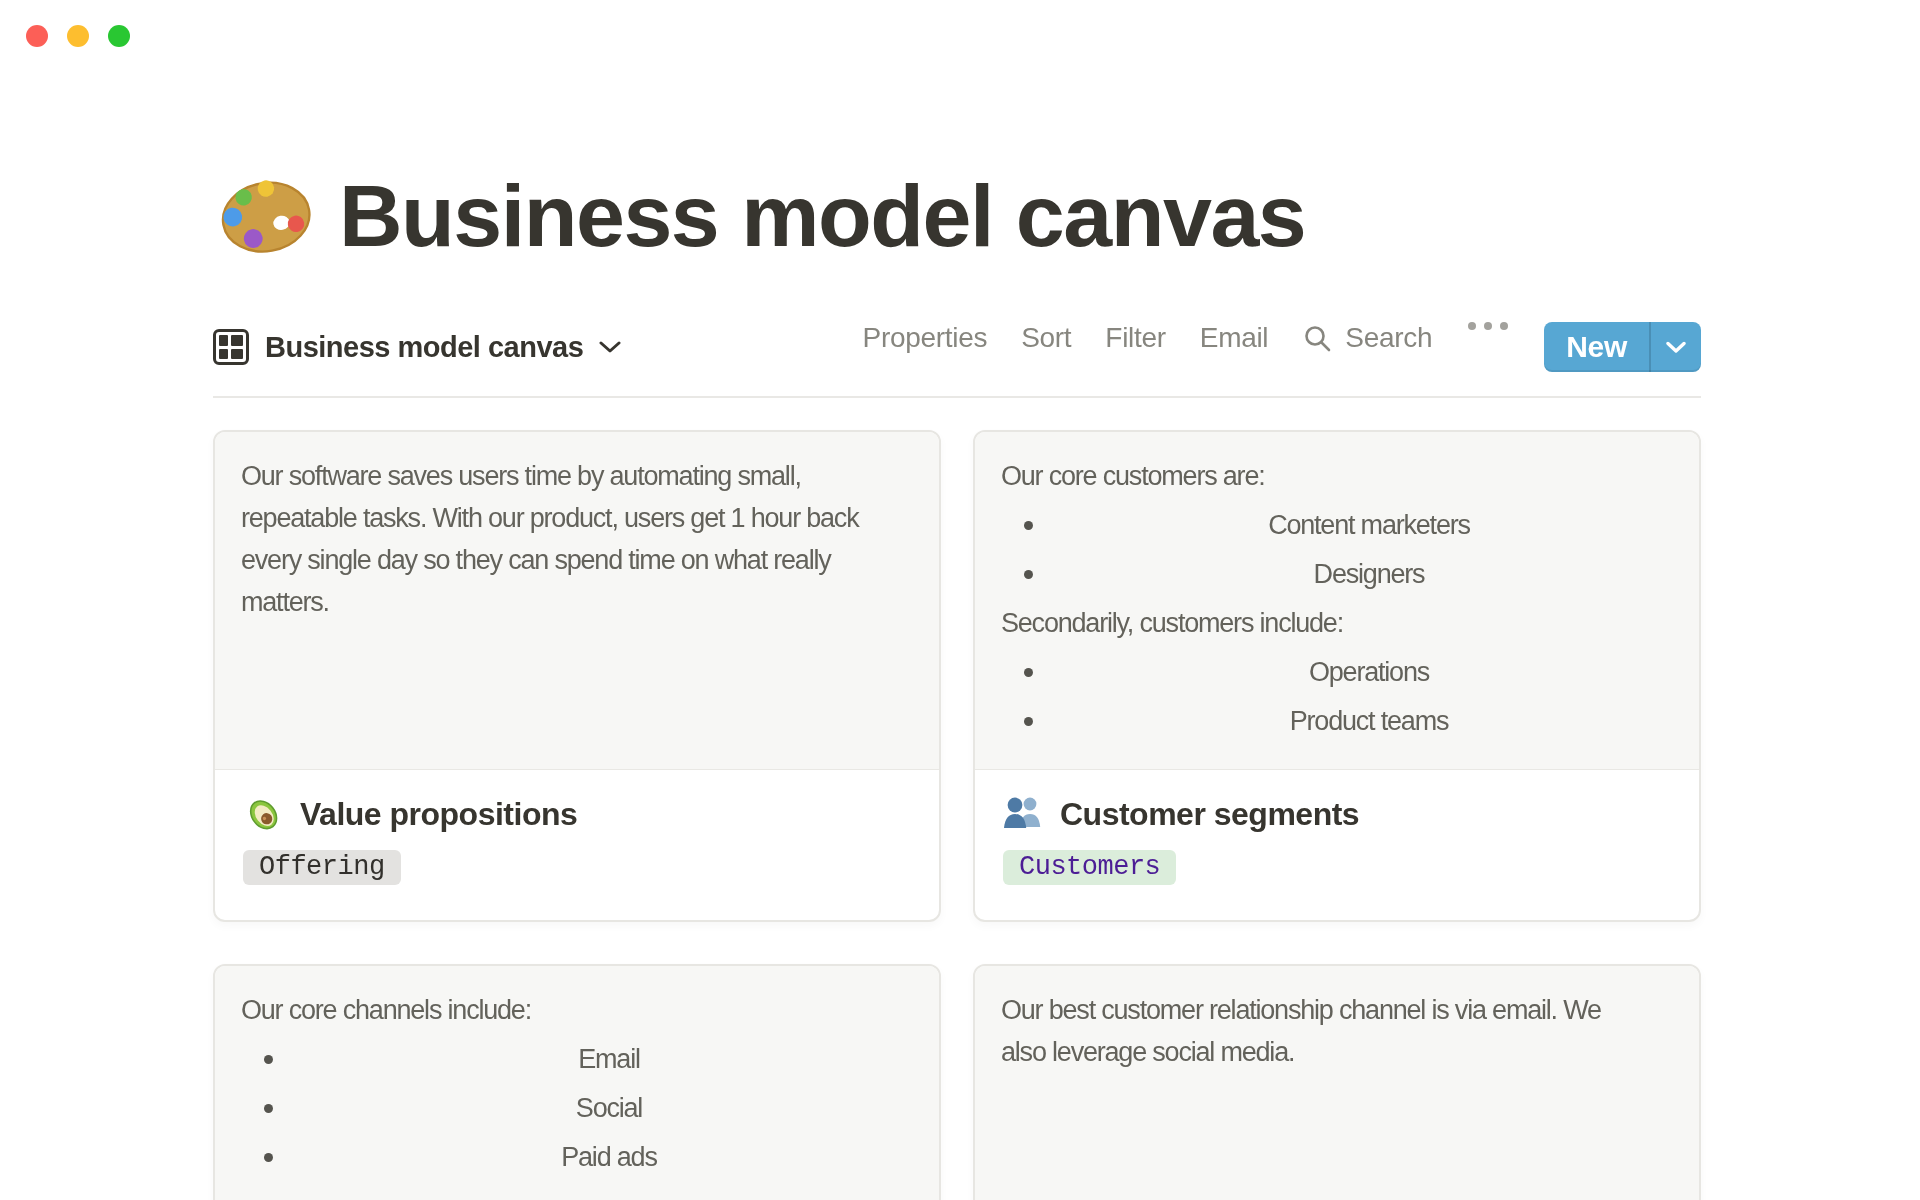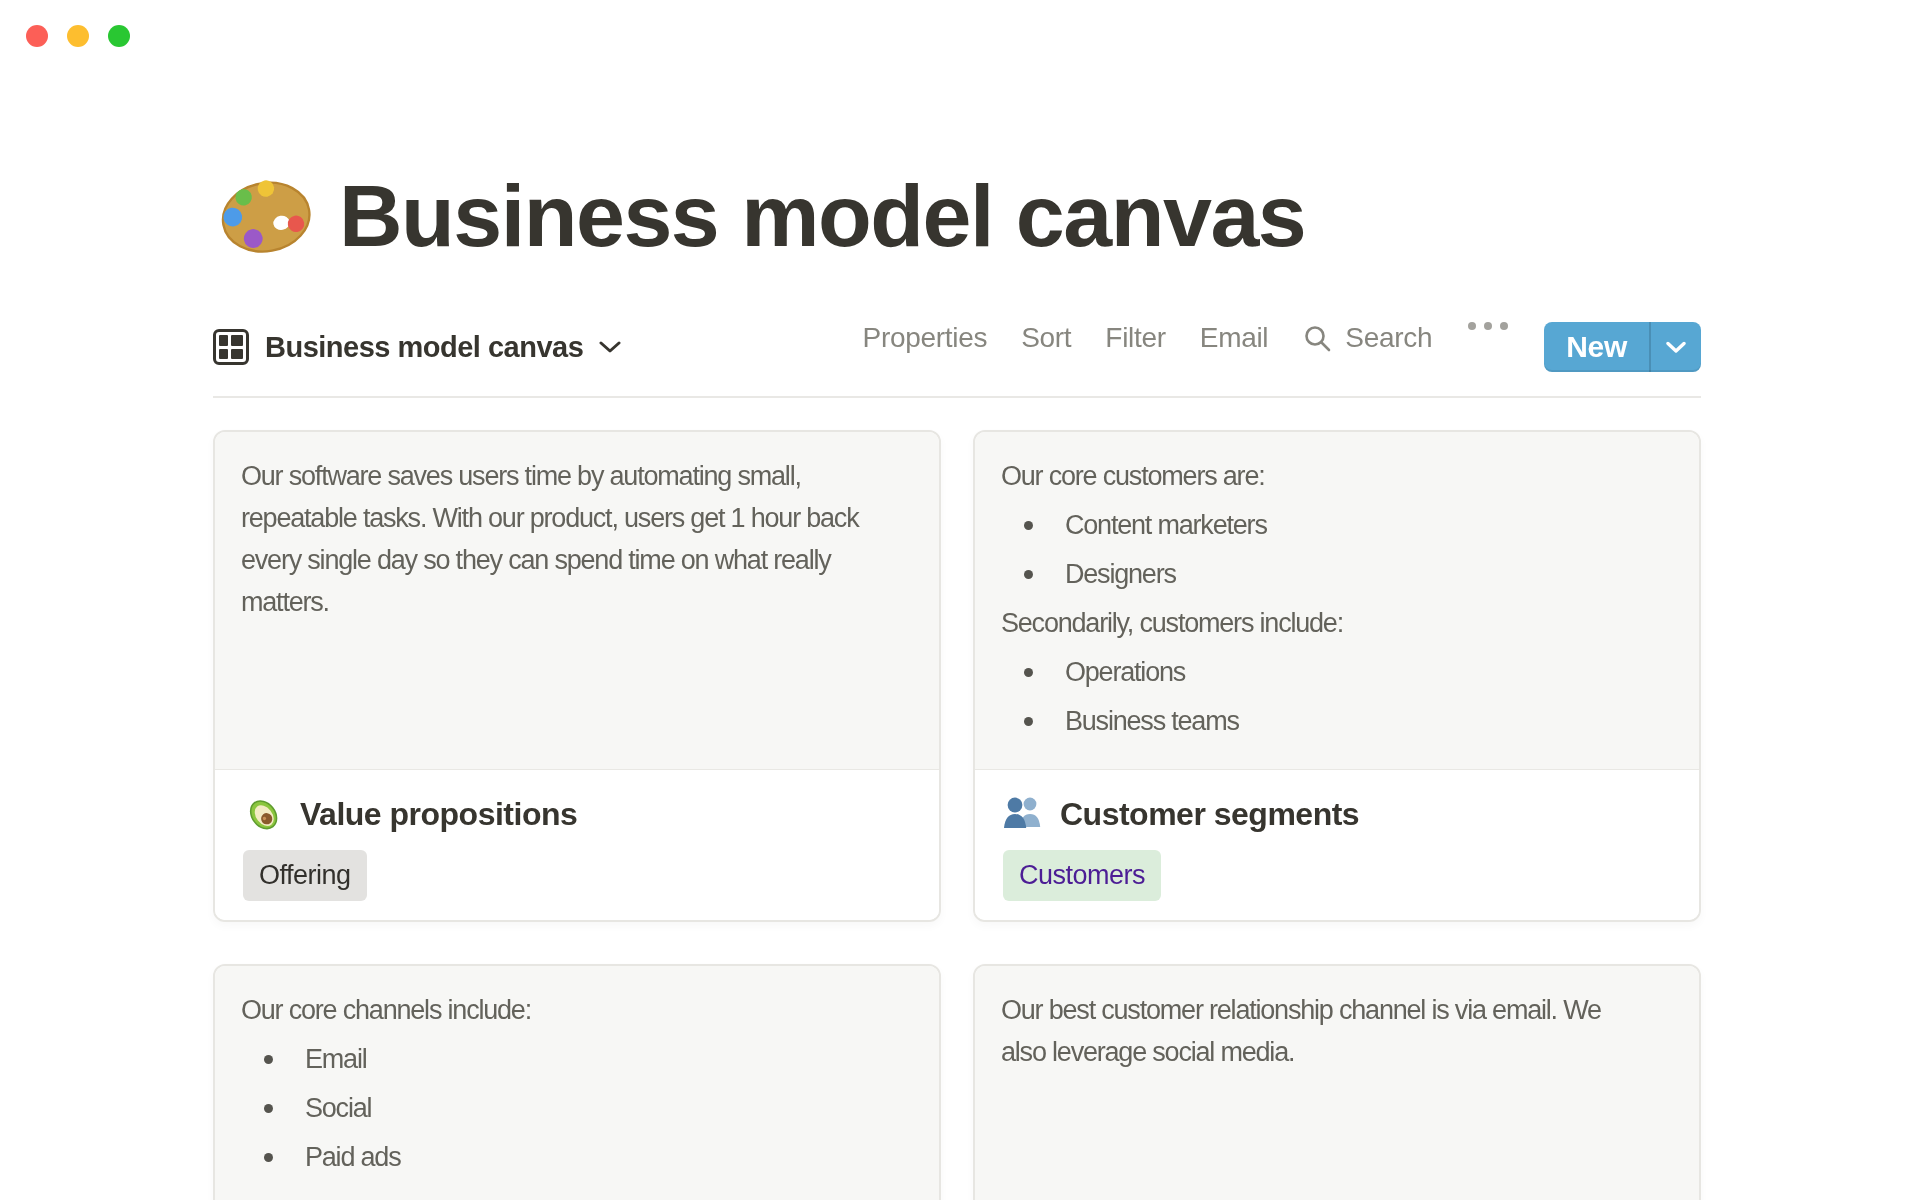--- a/index.html
+++ b/index.html
@@ -53,29 +53,29 @@
     box-shadow:0 4px 10px rgba(15,15,15,0.03);
   }
   .card-preview{
     box-sizing:border-box;height:338px;overflow:hidden;
     background:var(--preview-bg,#F7F7F5);border-bottom:1px solid #E9E8E4;
     padding:16px 26px;font-size:27px;line-height:42px;letter-spacing:-1.2px;
     color:var(--text-gray,#63625B);
   }
   .card-preview p{margin:7px 0;}
   .para{white-space:pre-line;}
-  .card-preview ul{margin:0;padding:0;list-style:none;}
+  .card-preview ul{margin:0;padding:0;list-style:none;text-align:center;}
   .card-preview li{position:relative;padding-left:64px;margin:7px 0;}
   .card-preview li::before{content:"";position:absolute;left:23px;top:17px;width:9px;height:9px;border-radius:50%;background:#55544E;}
   .card-footer{padding:24px 28px;background:#fff;}
   .card-title{display:flex;align-items:center;gap:17px;font-size:32px;font-weight:700;
     color:var(--text-dark,#37352F);letter-spacing:-0.5px;line-height:40px;}
   .card-emoji{display:inline-flex;width:40px;height:40px;}
   .tag-row{margin-top:16px;}
-  .tag{display:inline-block;font-size:27px;line-height:35px;padding:8px 16px;border-radius:6px;letter-spacing:-0.5px;}
+  .tag{display:inline-block;font-size:27px;line-height:35px;padding:0 16px;border-radius:6px;letter-spacing:-0.5px;font-family:Liberation Mono, monospace;}
   .tag-gray{background:var(--tag-gray-bg,#E3E2E0);color:#32302C;}
   .tag-green{background:var(--tag-green-bg,#DBEDDB);color:#4c1d95;}
 </style>
 </head>
 <body>
 
 <div>
 
   <div class="traffic-lights">
     <span class="tl-dot tl-red"></span>
@@ -185,21 +185,21 @@
       <div class="card">
         <div class="card-preview">
           <p>Our core customers are:</p>
           <ul>
             <li>Content marketers</li>
             <li>Designers</li>
           </ul>
           <p>Secondarily, customers include:</p>
           <ul>
             <li>Operations</li>
-            <li>Business teams</li>
+            <li>Product teams</li>
           </ul>
         </div>
         <div class="card-footer">
           <div class="card-title">
             <span class="card-emoji">
               <svg viewBox="0 0 40 36" width="40" height="36">
                 <circle cx="27" cy="10" r="6.4" fill="#8FB0CE"></circle>
                 <path d="M17 33 q1.2 -13 10 -13 q9 0 10.2 13 Z" fill="#8FB0CE"></path>
                 <circle cx="12" cy="11" r="7.4" fill="#4E7AA5"></circle>
                 <path d="M1 34 q1.4 -14 11 -14 q9.8 0 11.2 14 Z" fill="#4E7AA5"></path>

